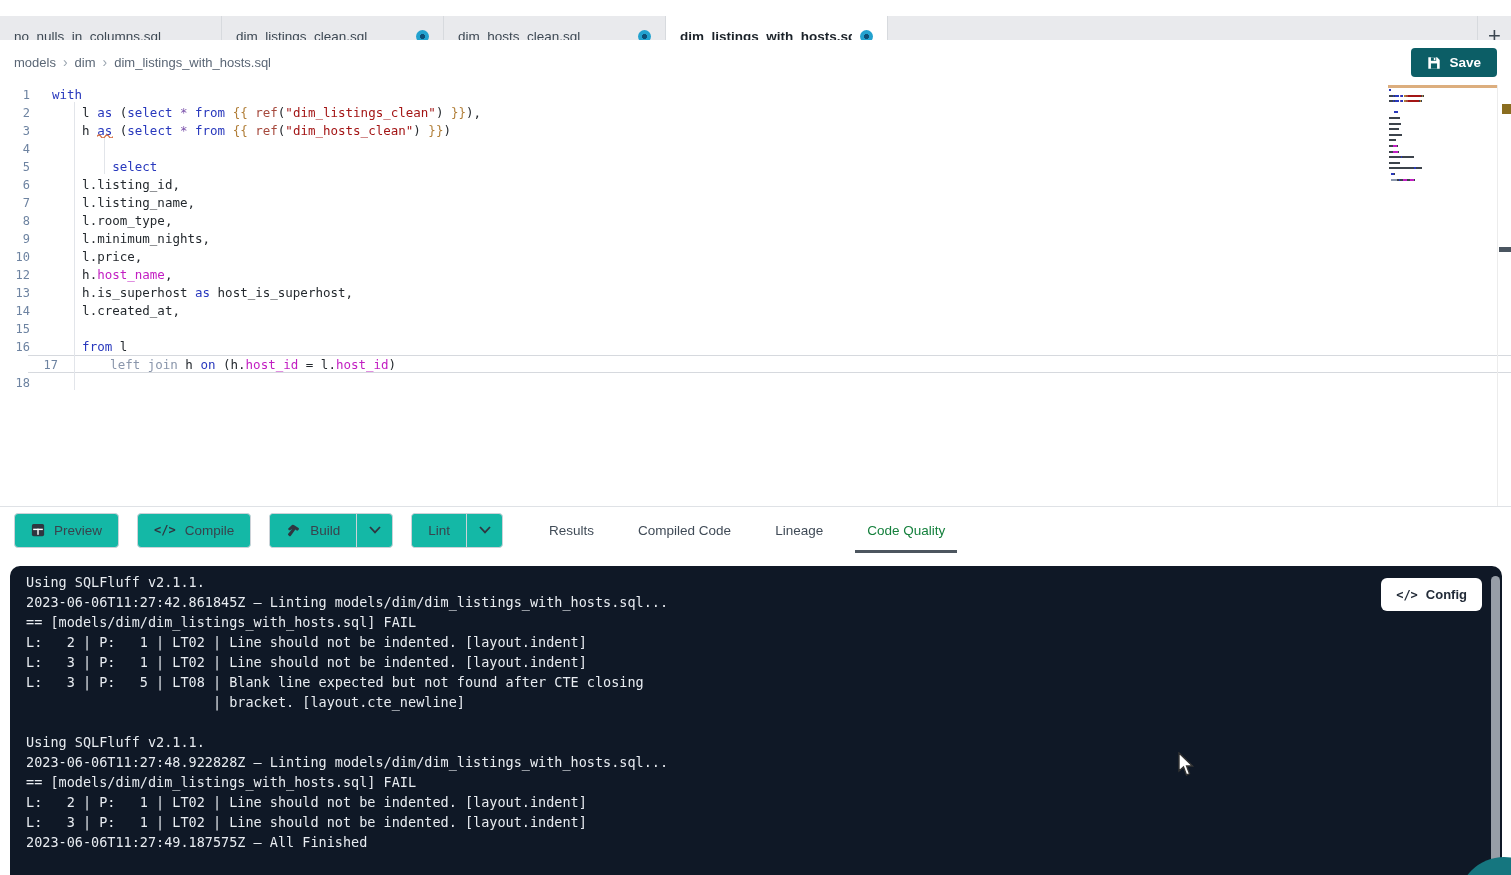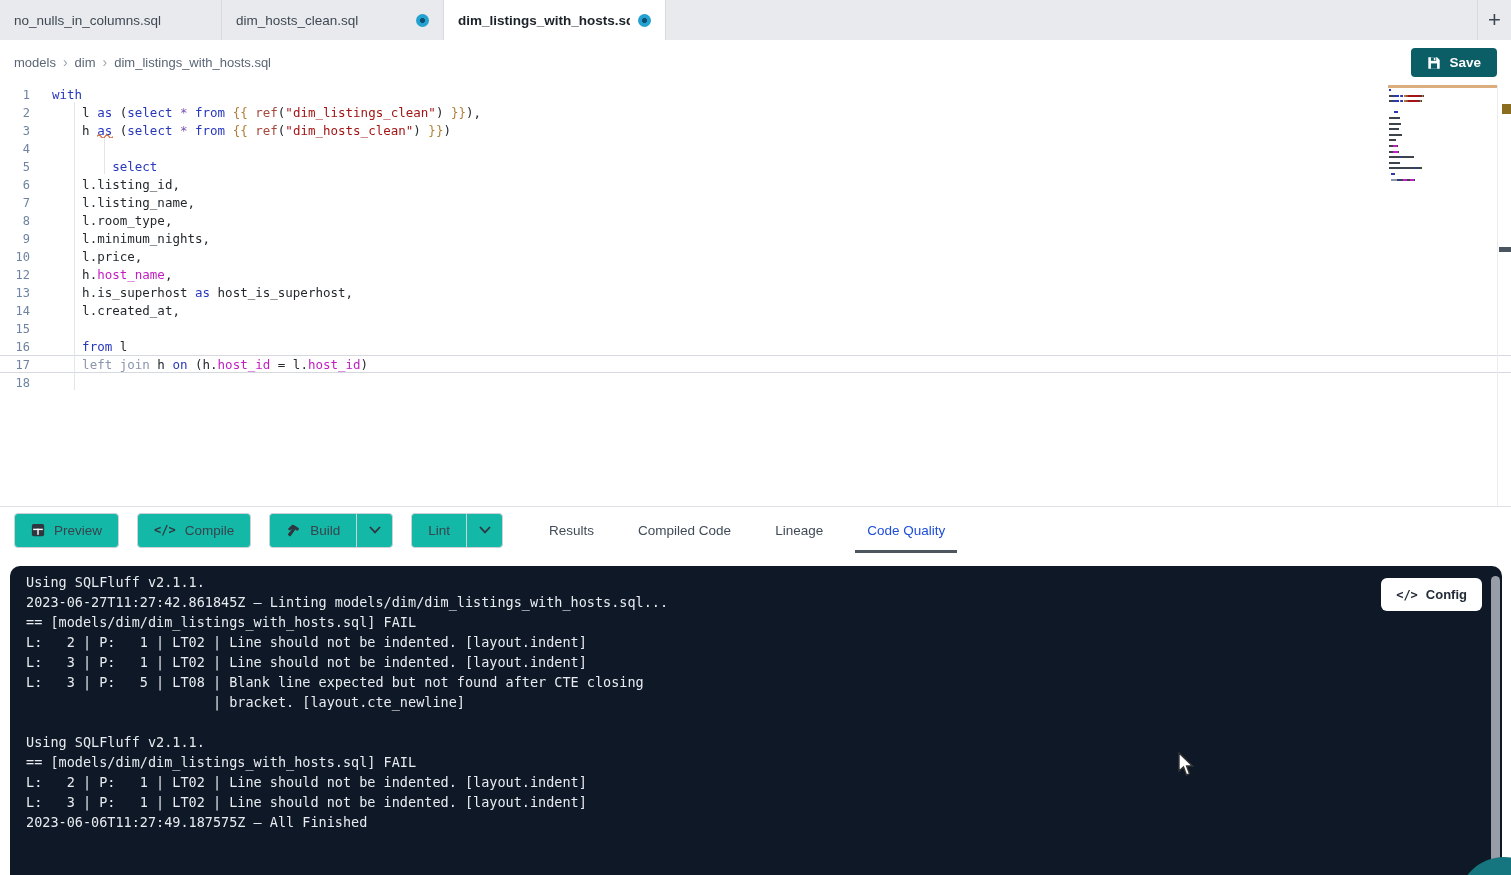--- a/index.html
+++ b/index.html
@@ -1,21 +1,21 @@
 <!DOCTYPE html>
 <html><head>
 <meta charset="utf-8">
 <style>
   * { box-sizing: border-box; margin: 0; padding: 0; }
   html,body { background:#fff; }
   body { font-family: "Liberation Sans", sans-serif; }
   .app { position:relative; width:1511px; height:875px; background:#fff; overflow:hidden; }
 
   
-  .tabbar { position:absolute; top:0; left:0; width:1511px; height:40px;
+  .tabbar { position:absolute; top:16px; left:0; width:1511px; height:40px;
             background:#e9eaed; display:flex; align-items:stretch; }
   .tab { width:222px; display:flex; align-items:center; justify-content:space-between;
          padding:0 14px; border-right:1px solid #d7dade; font-size:13.5px; color:#3e4954;
          cursor:pointer; background:#e9eaed; }
   .tab.active { background:#fff; font-weight:bold; color:#1b2229; }
   .tab .tlabel { white-space:nowrap; overflow:hidden; }
   .dot { width:13px; height:13px; border-radius:50%; flex:0 0 13px; margin-left:8px;
          background:radial-gradient(circle at 50% 50%, #0d4f77 0 2.6px, #23a2cf 2.7px); }
   .tab-add { margin-left:auto; width:34px; display:flex; align-items:center; justify-content:center;
              border-left:1px solid #d7dade; font-size:22px; color:#3c4650; cursor:pointer; }
@@ -28,21 +28,21 @@
   .save-btn { position:absolute; right:14px; top:8px; height:29px; padding:4px 16px;
               background:#0c5e66; color:#fff; border:none; border-radius:4px;
               font-family:"Liberation Sans",sans-serif; font-size:13.5px; font-weight:bold;
               display:flex; align-items:center; gap:8px; cursor:pointer; }
 
   
   .editor { position:absolute; top:85px; left:0; width:1511px; height:421px; background:#fff;
             font-family:"DejaVu Sans Mono", monospace; font-size:12.5px; }
   .crow { display:flex; height:18px; line-height:18px; white-space:pre; position:relative;
           border-top:1px solid transparent; border-bottom:1px solid transparent; }
-  .crow.active { border-top-color:#d6d9de; border-bottom-color:#d6d9de; }
+  .crow.active { border-top-color:#d6d9de; border-bottom-color:#d6d9de;margin-left:28px; }
   .ln { width:30px; text-align:right; color:#6d83a1; flex:0 0 30px; font-size:12px; }
   .ctext { padding-left:22px; }
   .pl  { color:#24292e; }
   .kw  { color:#2838bd; }
   .kw2 { color:#8a96ab; }
   .op  { color:#7b52ab; }
   .jinja { color:#b07d36; }
   .fn  { color:#a6493d; }
   .str { color:#a31515; }
   .col { color:#c21ec2; }
@@ -66,21 +66,21 @@
   .tbtn, .split { height:35px; border:1px solid #ccd2d8; border-radius:4px; background:#14b8a6;
                   display:flex; align-items:center; }
   .tbtn { padding:0 16px; gap:9px; font-size:13.5px; color:#39434d; cursor:pointer;
           font-family:"Liberation Sans",sans-serif; }
   .split .tbtn { border:none; height:33px; border-radius:4px 0 0 4px; }
   .split .drop { width:36px; height:33px; display:flex; align-items:center; justify-content:center;
                  border-left:1px solid #ccd2d8; cursor:pointer; }
   .ptabs { display:flex; align-items:stretch; gap:36px; margin-left:42px; height:100%; }
   .ptab { display:flex; align-items:center; font-size:13.5px; color:#404b57; cursor:pointer;
           position:relative; padding:0 4px; }
-  .ptab.active { color:#1d4ed8; }
+  .ptab.active { color:#15803d; }
   .ptab.active::after { content:""; position:absolute; left:-8px; right:-8px; bottom:0;
                         height:3px; background:#4d565f; }
 
   
   .terminal { position:absolute; top:566px; left:10px; width:1492px; bottom:0;
               background:#0f1826; border-radius:10px 10px 0 0; }
   .term-lines { padding:6px 0 0 16px; font-family:"DejaVu Sans Mono", monospace;
                 font-size:13.5px; line-height:20px; color:#e8ecf1; }
   .term-lines div { white-space:pre; height:20px; }
   .config-btn { position:absolute; top:12px; right:20px; height:33px; padding:0 15px;
@@ -97,20 +97,24 @@
 </style>
 </head>
 <body>
 
 <div class="app">
 
   <div class="tabbar">
     <div id="tabs-row" style="display:flex;">
         <div class="tab">
           <span class="tlabel">no_nulls_in_columns.sql</span>
+        </div>
+        <div class="tab">
+          <span class="tlabel">dim_listings_clean.sql</span>
+          <span class="dot"></span>
         </div>
         <div class="tab">
           <span class="tlabel">dim_hosts_clean.sql</span>
           <span class="dot"></span>
         </div>
         <div class="tab active">
           <span class="tlabel">dim_listings_with_hosts.sql</span>
           <span class="dot"></span>
         </div>
       </div>
@@ -313,28 +317,29 @@
         <div class="ptab">Results</div>
         <div class="ptab">Compiled Code</div>
         <div class="ptab">Lineage</div>
         <div class="ptab active">Code Quality</div>
       </div>
   </div>
 
   <div class="terminal">
     <div class="term-lines" id="term-lines">
         <div>Using SQLFluff v2.1.1.</div>
-        <div>2023-06-27T11:27:42.861845Z — Linting models/dim/dim_listings_with_hosts.sql...</div>
+        <div>2023-06-06T11:27:42.861845Z — Linting models/dim/dim_listings_with_hosts.sql...</div>
         <div>== [models/dim/dim_listings_with_hosts.sql] FAIL</div>
         <div>L:   2 | P:   1 | LT02 | Line should not be indented. [layout.indent]</div>
         <div>L:   3 | P:   1 | LT02 | Line should not be indented. [layout.indent]</div>
         <div>L:   3 | P:   5 | LT08 | Blank line expected but not found after CTE closing</div>
         <div>                       | bracket. [layout.cte_newline]</div>
         <div>&nbsp;</div>
         <div>Using SQLFluff v2.1.1.</div>
+        <div>2023-06-06T11:27:48.922828Z — Linting models/dim/dim_listings_with_hosts.sql...</div>
         <div>== [models/dim/dim_listings_with_hosts.sql] FAIL</div>
         <div>L:   2 | P:   1 | LT02 | Line should not be indented. [layout.indent]</div>
         <div>L:   3 | P:   1 | LT02 | Line should not be indented. [layout.indent]</div>
         <div>2023-06-06T11:27:49.187575Z — All Finished</div>
       </div>
     <button class="config-btn">
       <span class="code-glyph">&lt;/&gt;</span>
       <span>Config</span>
     </button>
     <div class="term-scroll"></div>

